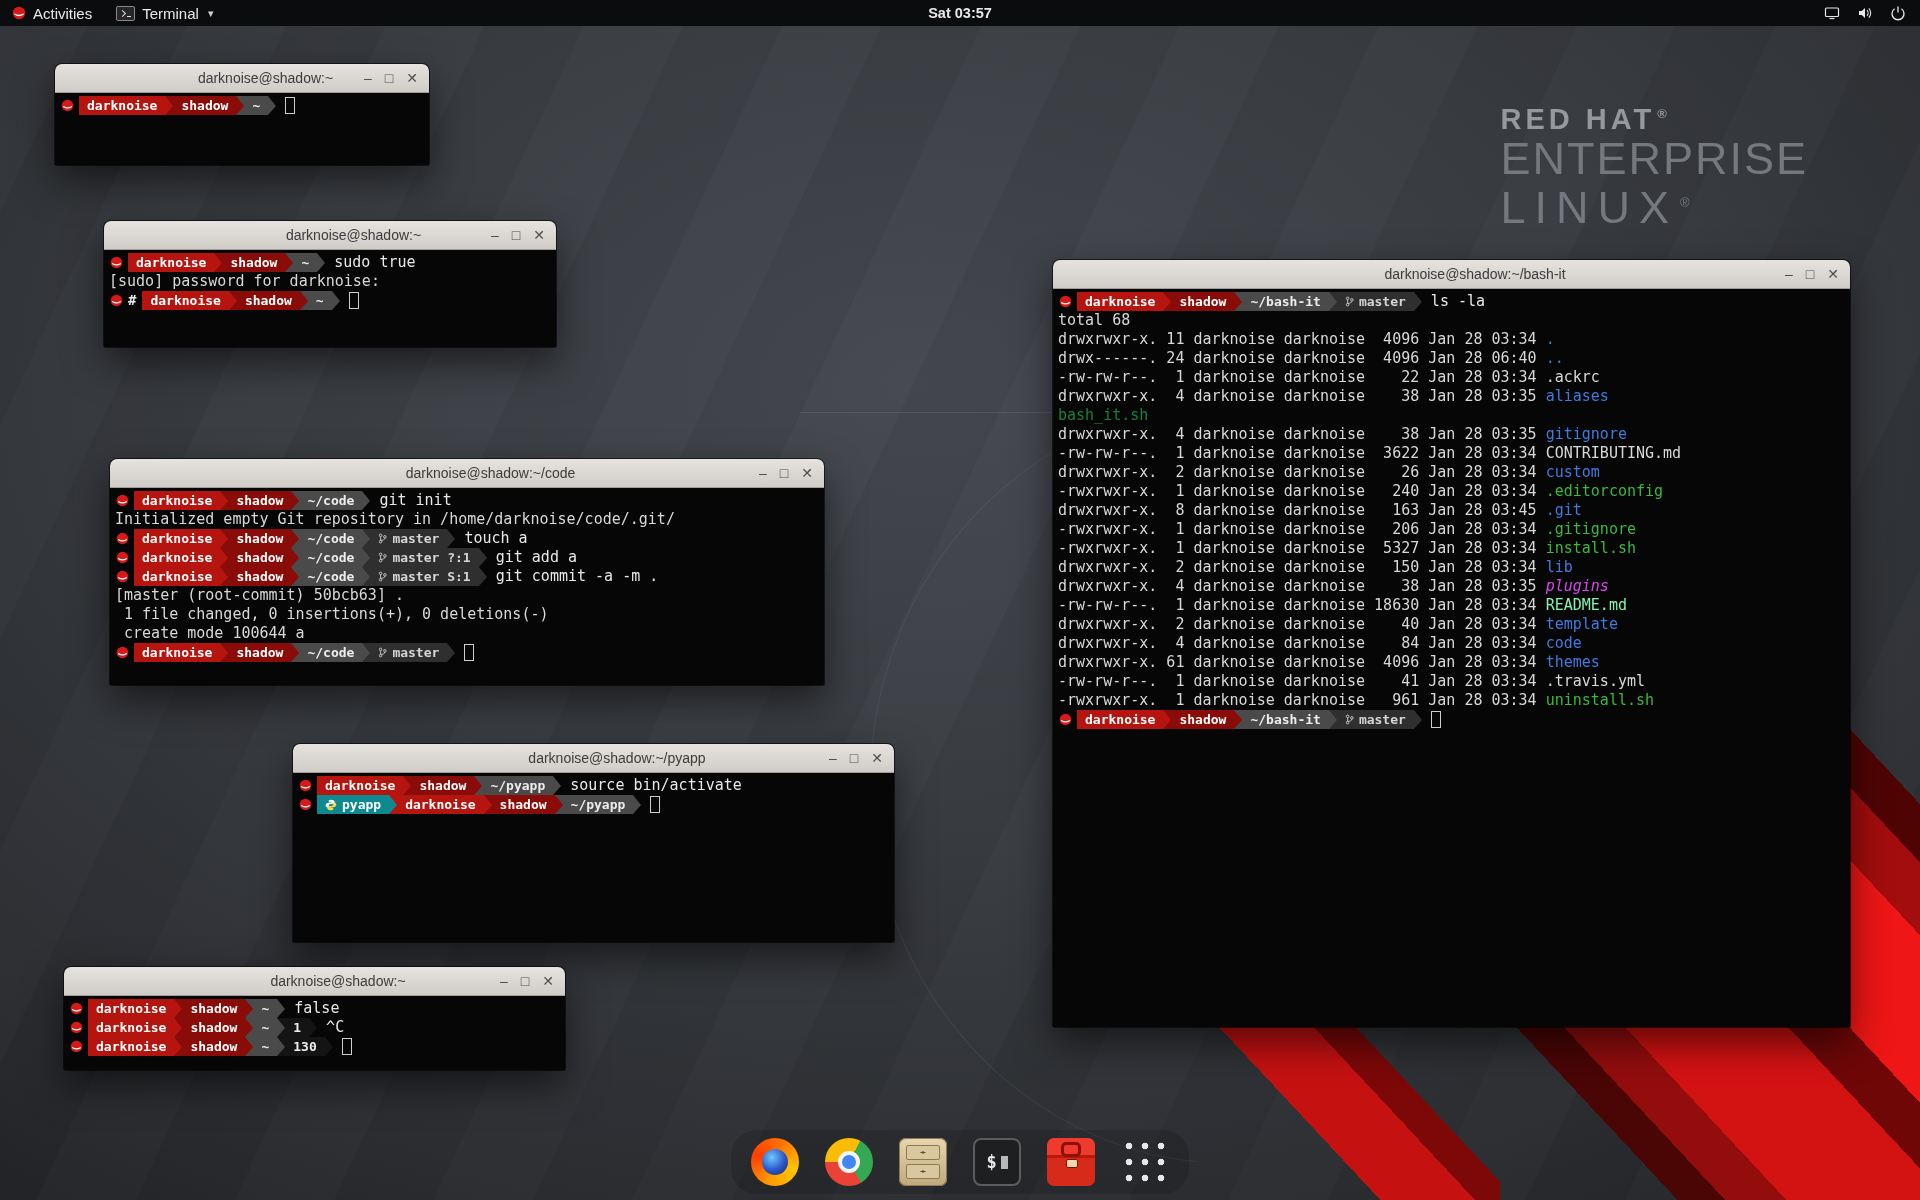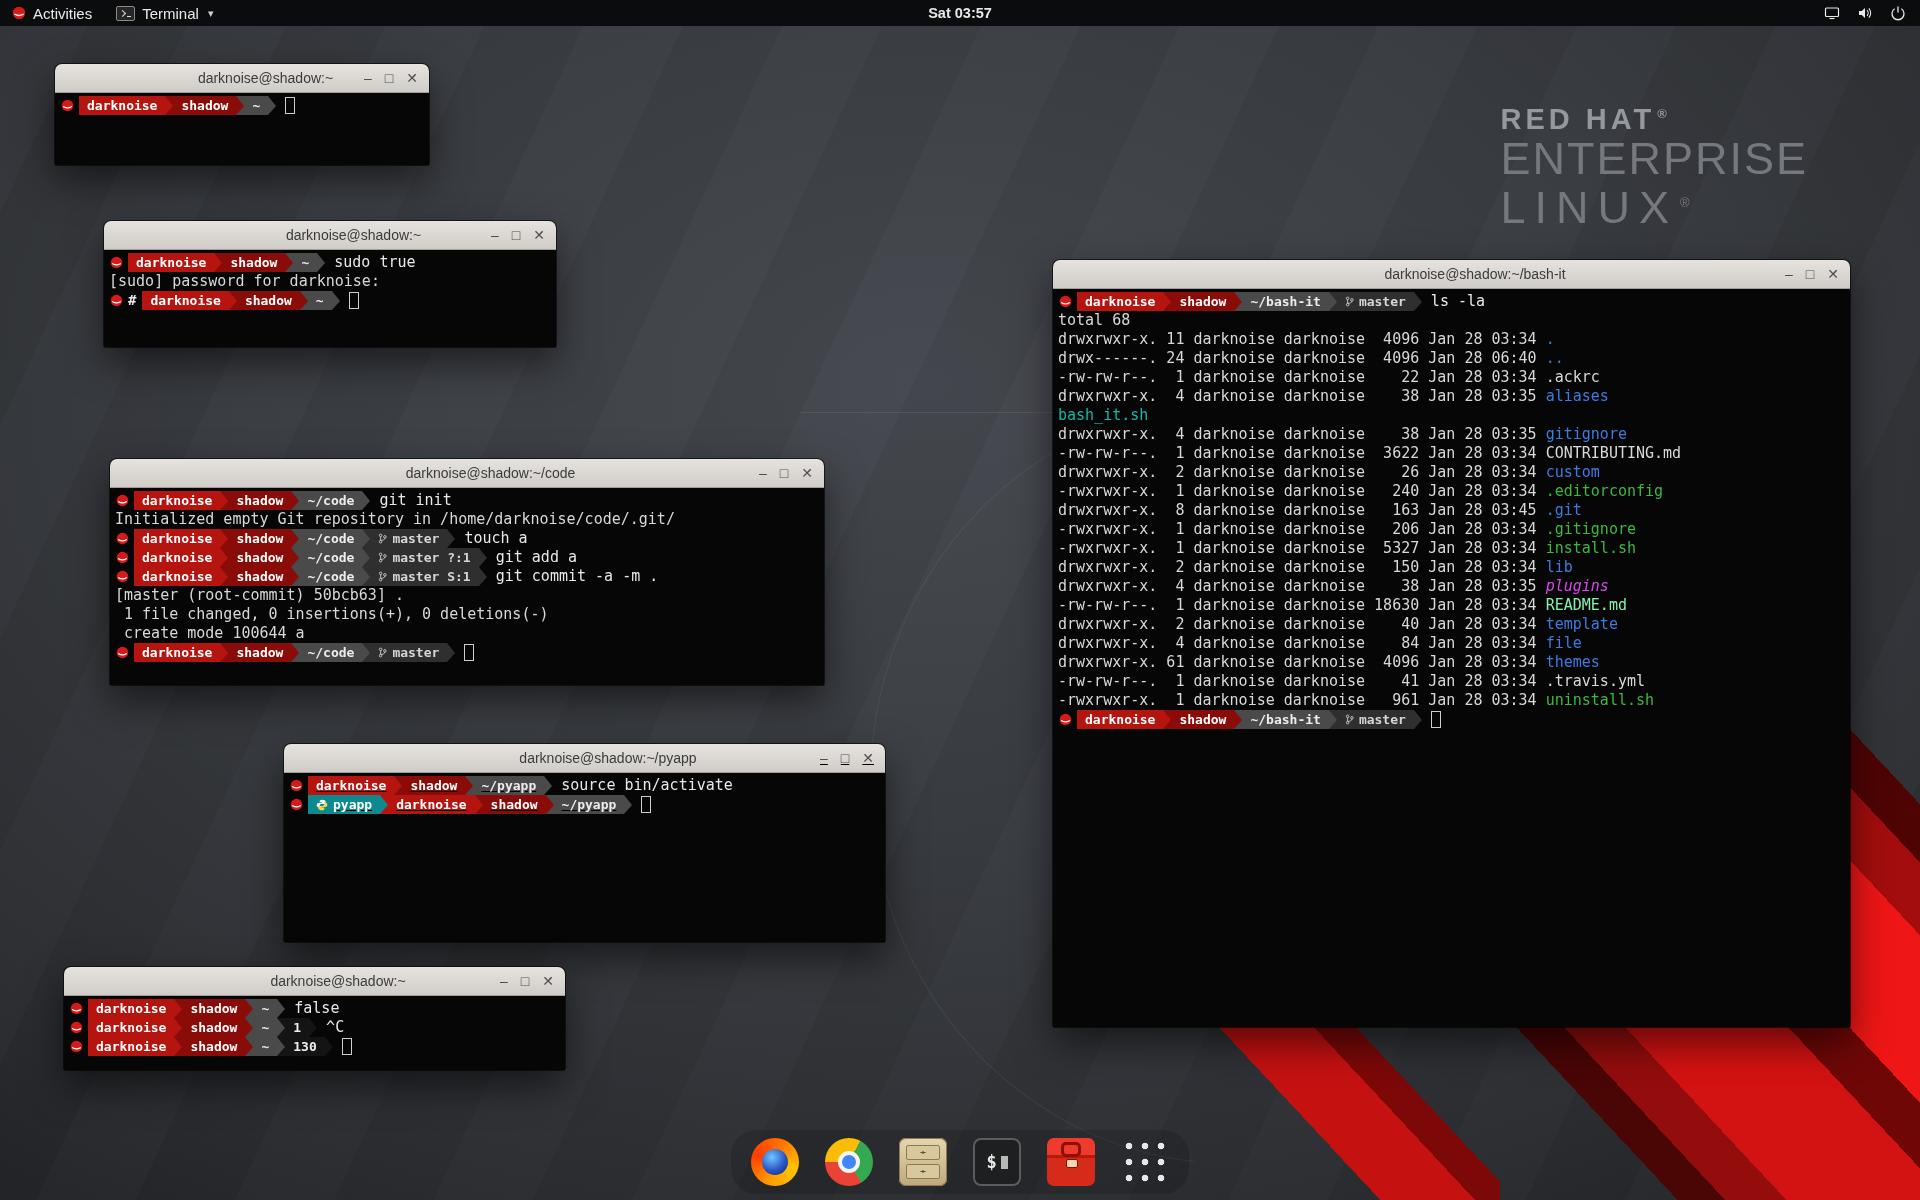--- a/index.html
+++ b/index.html
@@ -61,21 +61,21 @@
   .marker{font-weight:bold;font-size:14px;padding-right:6px;color:#e8e8e8;}
   .seg{display:inline-flex;align-items:center;gap:5px;height:19px;padding:0 8px;
     font-size:13px;font-weight:bold;font-family:"DejaVu Sans Mono",monospace;}
   .gicon,.picon{display:inline-flex;align-items:center;}
   .sarrow{display:inline-block;width:0;height:0;border-top:10px solid transparent;border-bottom:9px solid transparent;border-left:8px solid #000;}
   .cmd{color:#e8e8e8;white-space:pre;}
   .cursor{width:8px;height:15px;border:1px solid #cdcdcd;display:inline-block;margin-left:9px;}
   .w0{left:55px;top:64px;width:374px;height:101px;}
   .w1{left:104px;top:221px;width:452px;height:126px;}
   .w2{left:110px;top:459px;width:714px;height:226px;}
-  .w3{left:284px;top:744px;width:601px;height:198px;text-decoration:underline;}
+  .w3{left:293px;top:744px;width:601px;height:198px;}
   .w4{left:64px;top:967px;width:501px;height:103px;}
   .w5{left:1053px;top:260px;width:797px;height:767px;}
   
   .dock{position:absolute;left:50%;bottom:6px;transform:translateX(-50%);z-index:5;
     display:flex;align-items:center;gap:26px;padding:8px 20px;border-radius:26px;background:rgba(10,10,12,0.18);}
   .dock-icon{width:48px;height:48px;position:relative;cursor:pointer;}
   .di-firefox{border-radius:50%;background:conic-gradient(from 200deg,#ff9a00,#ff3d00,#ff7300,#ffc400,#ff9a00);}
   .di-firefox::after{content:"";position:absolute;inset:22%;border-radius:50%;
     background:radial-gradient(circle at 38% 32%,#6fc7ff, #2a56c6 55%, #1b2e7e 90%);}
   .di-chrome{border-radius:50%;background:conic-gradient(from 150deg,#ea4335 0 33%,#fbbc05 33% 66%,#34a853 66% 100%);}
@@ -311,33 +311,33 @@
               <circle cx="3.5" cy="2.8" r="1.7"></circle>
               <circle cx="3.5" cy="11.2" r="1.7"></circle>
               <circle cx="9.2" cy="4.8" r="1.7"></circle>
               <path d="M3.5 4.5v5M9.2 6.5c0 2.2-2.6 2.6-5.7 3.2"></path>
             </svg></span>master</span><span class="sarrow" style="border-left-color: rgb(47, 47, 47); background-color: transparent;"></span><span class="cmd"> ls -la</span></div>
       <div class="trow"><span class="otext">total 68</span></div>
       <div class="trow"><span class="otext">drwxrwxr-x. 11 darknoise darknoise  4096 Jan 28 03:34 </span><span class="fname" style="color: rgb(62, 123, 223);">.</span></div>
       <div class="trow"><span class="otext">drwx------. 24 darknoise darknoise  4096 Jan 28 06:40 </span><span class="fname" style="color: rgb(62, 123, 223);">..</span></div>
       <div class="trow"><span class="otext">-rw-rw-r--.  1 darknoise darknoise    22 Jan 28 03:34 </span><span class="fname" style="color: rgb(216, 216, 216);">.ackrc</span></div>
       <div class="trow"><span class="otext">drwxrwxr-x.  4 darknoise darknoise    38 Jan 28 03:35 </span><span class="fname" style="color: rgb(62, 123, 223);">aliases</span></div>
-      <div class="trow"><span class="fname" style="color: #14b8a6;">bash_it.sh</span></div>
+      <div class="trow"><span class="fname" style="color: #15803d;">bash_it.sh</span></div>
       <div class="trow"><span class="otext">drwxrwxr-x.  4 darknoise darknoise    38 Jan 28 03:35 </span><span class="fname" style="color: rgb(62, 123, 223);">gitignore</span></div>
       <div class="trow"><span class="otext">-rw-rw-r--.  1 darknoise darknoise  3622 Jan 28 03:34 </span><span class="fname" style="color: rgb(216, 216, 216);">CONTRIBUTING.md</span></div>
       <div class="trow"><span class="otext">drwxrwxr-x.  2 darknoise darknoise    26 Jan 28 03:34 </span><span class="fname" style="color: rgb(62, 123, 223);">custom</span></div>
       <div class="trow"><span class="otext">-rwxrwxr-x.  1 darknoise darknoise   240 Jan 28 03:34 </span><span class="fname" style="color: rgb(60, 184, 60);">.editorconfig</span></div>
       <div class="trow"><span class="otext">drwxrwxr-x.  8 darknoise darknoise   163 Jan 28 03:45 </span><span class="fname" style="color: rgb(62, 123, 223);">.git</span></div>
       <div class="trow"><span class="otext">-rwxrwxr-x.  1 darknoise darknoise   206 Jan 28 03:34 </span><span class="fname" style="color: rgb(60, 184, 60);">.gitignore</span></div>
       <div class="trow"><span class="otext">-rwxrwxr-x.  1 darknoise darknoise  5327 Jan 28 03:34 </span><span class="fname" style="color: rgb(60, 184, 60);">install.sh</span></div>
       <div class="trow"><span class="otext">drwxrwxr-x.  2 darknoise darknoise   150 Jan 28 03:34 </span><span class="fname" style="color: rgb(62, 123, 223);">lib</span></div>
       <div class="trow"><span class="otext">drwxrwxr-x.  4 darknoise darknoise    38 Jan 28 03:35 </span><span class="fname" style="color: #d946ef; font-style: italic;">plugins</span></div>
       <div class="trow"><span class="otext">-rw-rw-r--.  1 darknoise darknoise 18630 Jan 28 03:34 </span><span class="fname" style="color: #86efac;">README.md</span></div>
       <div class="trow"><span class="otext">drwxrwxr-x.  2 darknoise darknoise    40 Jan 28 03:34 </span><span class="fname" style="color: rgb(62, 123, 223);">template</span></div>
-      <div class="trow"><span class="otext">drwxrwxr-x.  4 darknoise darknoise    84 Jan 28 03:34 </span><span class="fname" style="color: rgb(62, 123, 223);">file</span></div>
+      <div class="trow"><span class="otext">drwxrwxr-x.  4 darknoise darknoise    84 Jan 28 03:34 </span><span class="fname" style="color: rgb(62, 123, 223);">code</span></div>
       <div class="trow"><span class="otext">drwxrwxr-x. 61 darknoise darknoise  4096 Jan 28 03:34 </span><span class="fname" style="color: rgb(62, 123, 223);">themes</span></div>
       <div class="trow"><span class="otext">-rw-rw-r--.  1 darknoise darknoise    41 Jan 28 03:34 </span><span class="fname" style="color: rgb(216, 216, 216);">.travis.yml</span></div>
       <div class="trow"><span class="otext">-rwxrwxr-x.  1 darknoise darknoise   961 Jan 28 03:34 </span><span class="fname" style="color: rgb(60, 184, 60);">uninstall.sh</span></div>
       <div class="trow"><span class="osicon"><svg width="13" height="13" viewBox="0 0 14 14">
             <circle cx="7" cy="7" r="6.2" fill="#d61a1a"></circle>
             <path d="M2.8 8.3c2.5 1.4 5.9 1.4 8.4 0" stroke="#fff" stroke-width="1.3" fill="none" stroke-linecap="round"></path>
           </svg></span><span class="seg" style="background: rgb(182, 21, 15); color: rgb(255, 255, 255);">darknoise</span><span class="sarrow" style="border-left-color: rgb(182, 21, 15); background-color: rgb(138, 12, 8);"></span><span class="seg" style="background: rgb(138, 12, 8); color: rgb(255, 255, 255);">shadow</span><span class="sarrow" style="border-left-color: rgb(138, 12, 8); background-color: rgb(74, 74, 74);"></span><span class="seg" style="background: rgb(74, 74, 74); color: rgb(237, 237, 237);">~/bash-it</span><span class="sarrow" style="border-left-color: rgb(74, 74, 74); background-color: rgb(47, 47, 47);"></span><span class="seg" style="background: rgb(47, 47, 47); color: rgb(214, 214, 214);"><span class="gicon"><svg width="9" height="13" viewBox="0 0 12 14" stroke="#cfcfcf" fill="none" stroke-width="1.2">
               <circle cx="3.5" cy="2.8" r="1.7"></circle>
               <circle cx="3.5" cy="11.2" r="1.7"></circle>
               <circle cx="9.2" cy="4.8" r="1.7"></circle>

